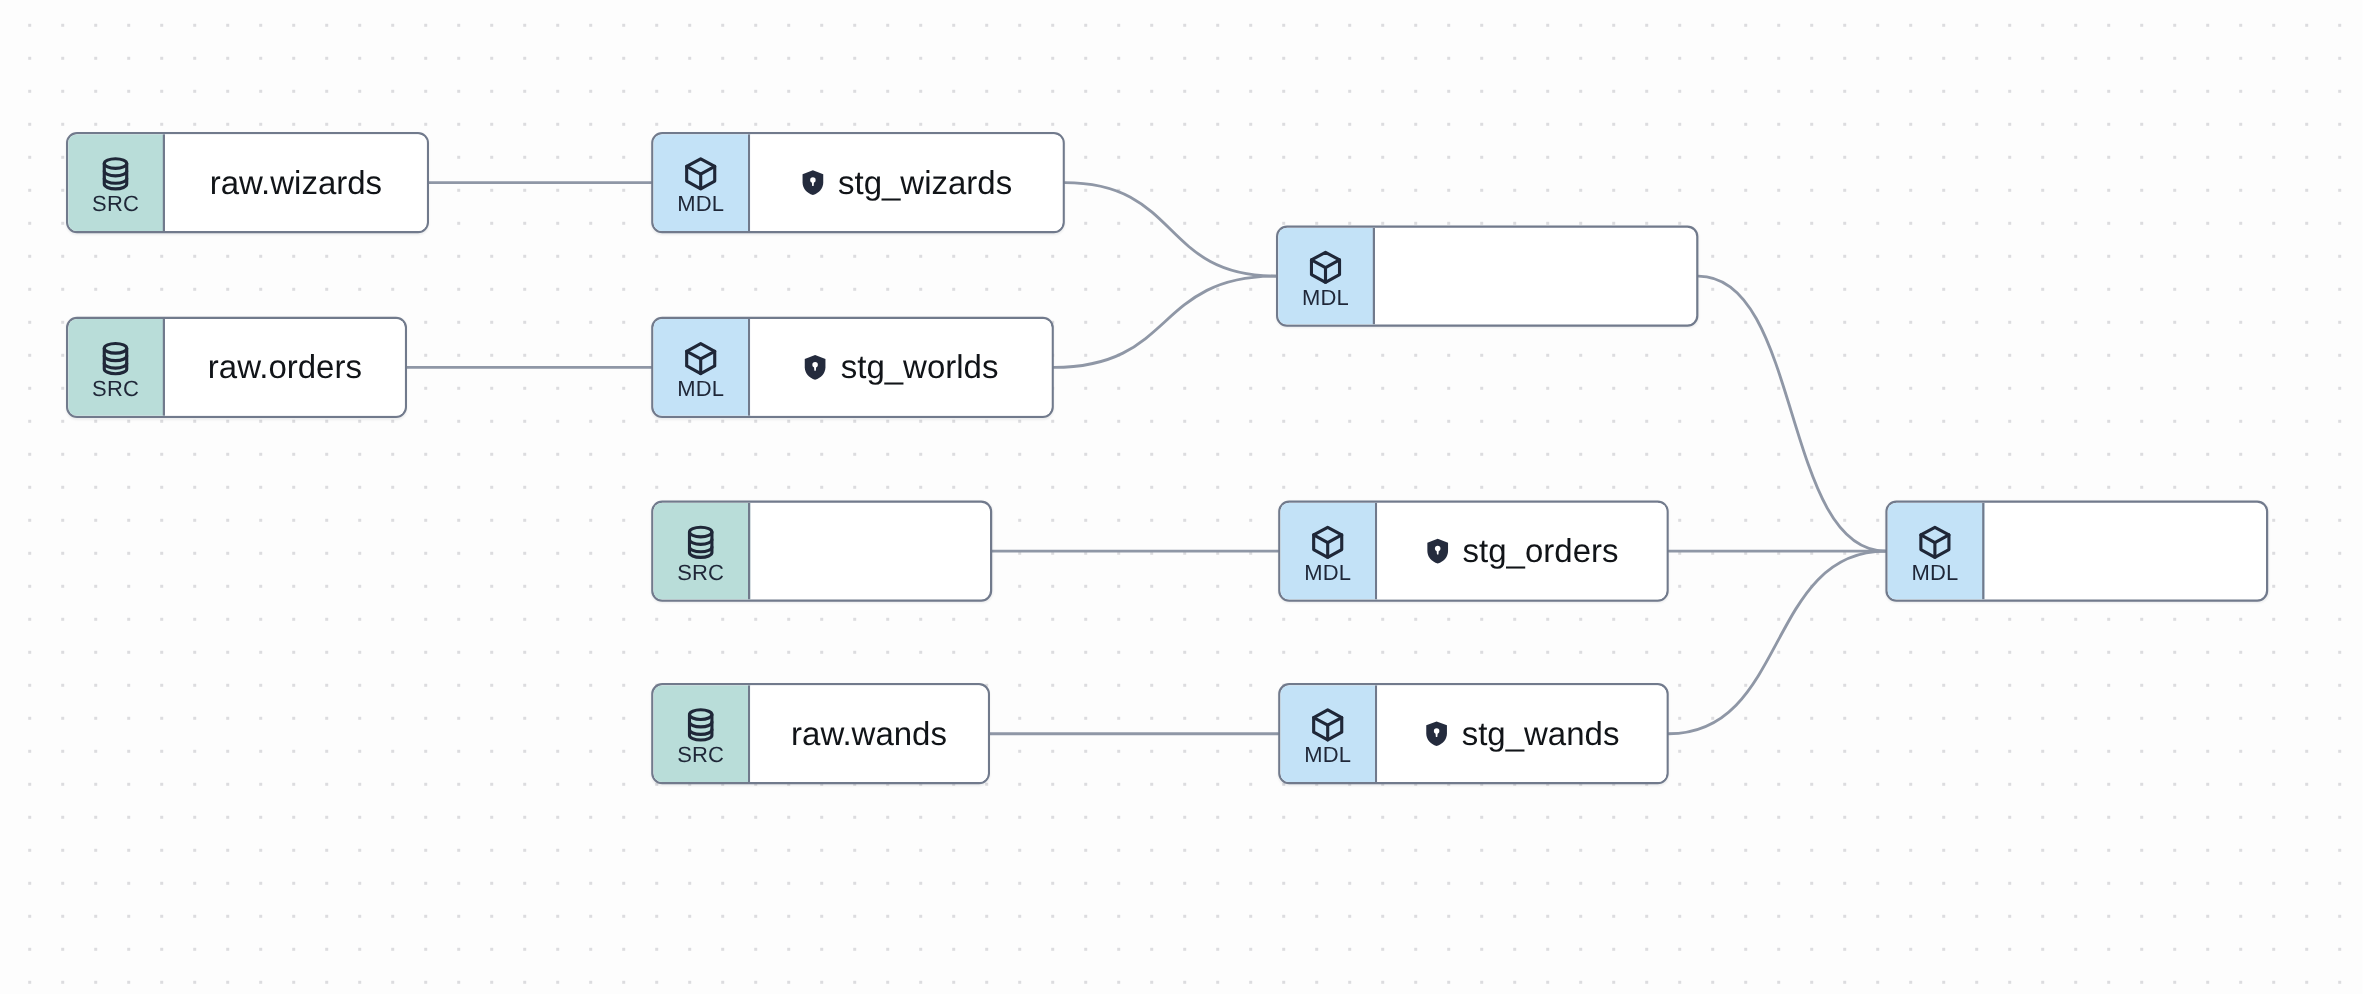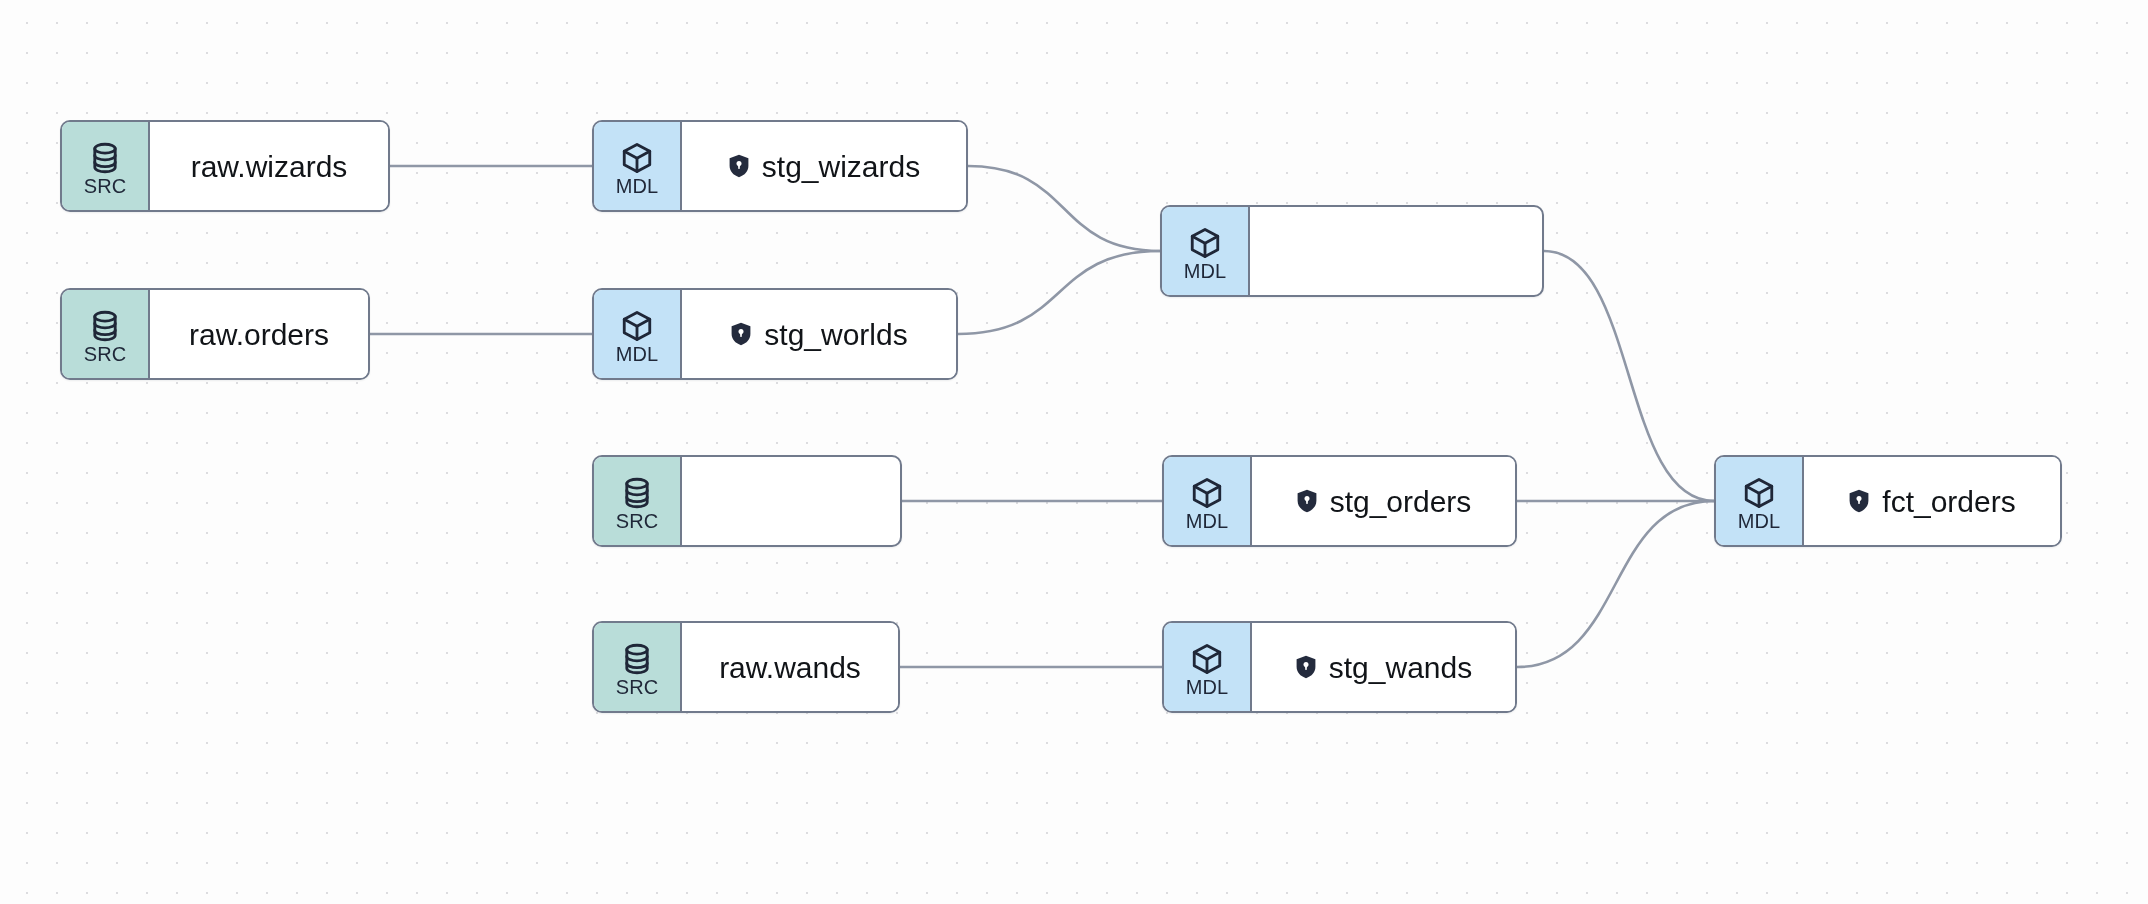--- a/index.html
+++ b/index.html
@@ -283,26 +283,16 @@
         <div class="node-badge">
   <span class="badge-icon">
     <svg viewBox="0 0 24 24" fill="none" stroke="#1f2738" stroke-width="2" stroke-linecap="round" stroke-linejoin="round">
       <path d="M12 2.4 21 7.3v9.4L12 21.6 3 16.7V7.3z"></path>
       <path d="M3 7.3 12 12.2l9-4.9"></path>
       <path d="M12 12.2v9.4"></path>
     </svg>
   </span>
 <span class="badge-label">MDL</span>
         </div>
-        <div class="node-body">
-  <span class="shield-icon">
-    <svg viewBox="0 0 22 24" xmlns="http://www.w3.org/2000/svg">
-      <path d="M11 0.8 20.4 4.3v7.5c0 5.2-3.7 9.6-9.4 11.4C5.3 21.4 1.6 17 1.6 11.8V4.3z" fill="#242b3d"></path>
-      <circle cx="11" cy="9.6" r="2.5" fill="#ffffff"></circle>
-      <path d="M9.85 9.9h2.3l-0.5 5.1h-1.3z" fill="#ffffff"></path>
-    </svg>
-  </span>
-<span class="node-label">fct_orders</span>
-        </div>
       </div>
     </div>
 
 </div>
 
 </body></html>

